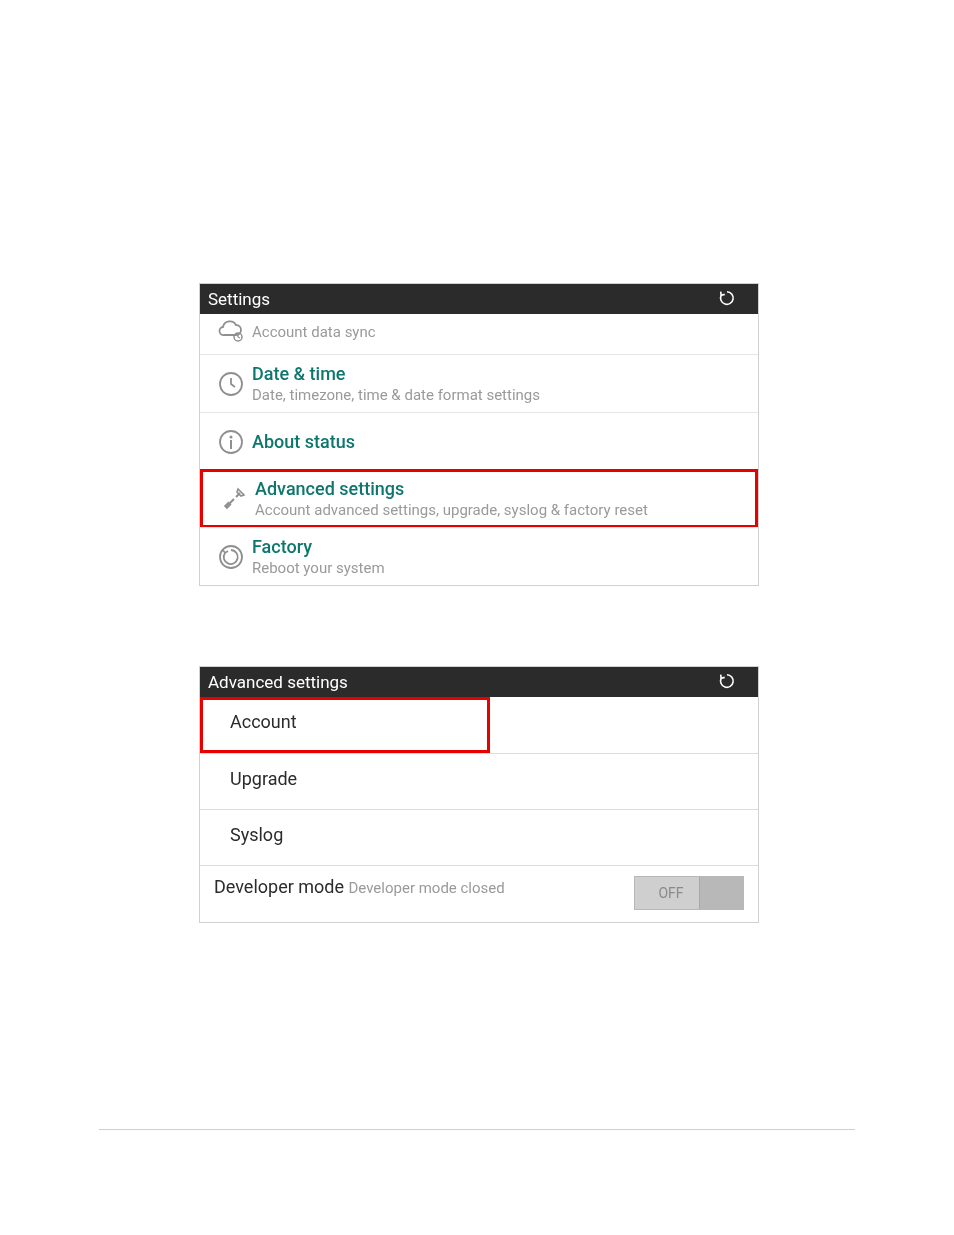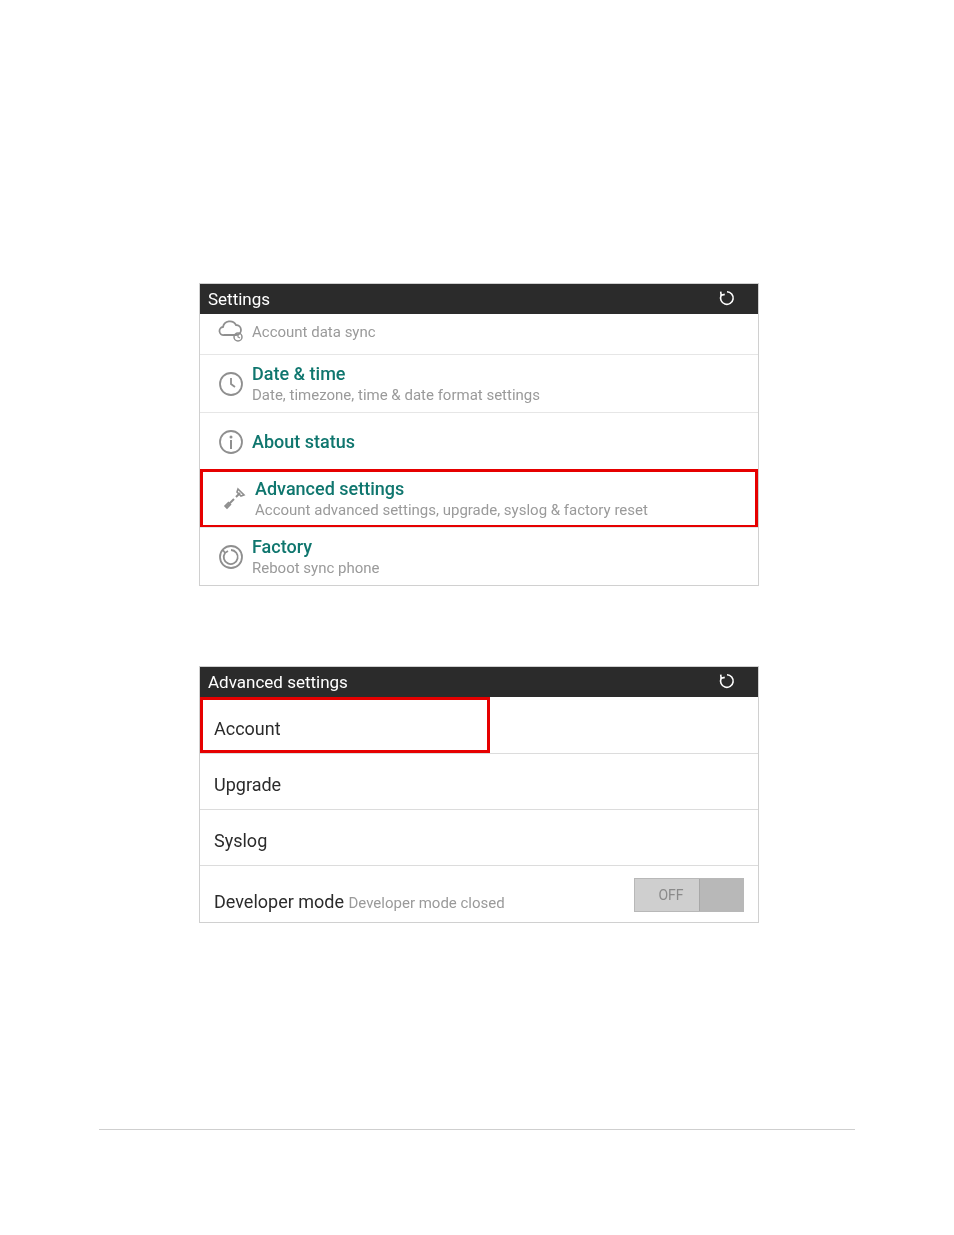--- a/index.html
+++ b/index.html
@@ -84,26 +84,26 @@
     .settings-item.highlight-red {
       border-top: 3px solid #e60000;
       border-bottom: 3px solid #e60000;
       border-left: 3px solid #e60000;
       border-right: 3px solid #e60000;
       margin: -1px 0;
     }
     
     .adv-list { }
     .adv-item {
-      padding: 14px 14px;
+      padding: 14px 30px;
       border-bottom: 1px solid #dcdcdc;
       font-size: 18px;
       color: #2b2b2b;
       display: flex;
-      align-items: flex-end;
+      align-items: flex-start;
       min-height: 56px;
     }
     .adv-item.toggle-row {
       flex-direction: row;
       padding: 10px 14px;
     }
     .adv-item.toggle-row .texts { flex: 1; }
     .adv-item.toggle-row .secondary {
       color: #9a9a9a;
       font-size: 15px;
@@ -236,21 +236,21 @@
       <div class="settings-item">
         <div class="icon-slot">
           <svg width="28" height="28" viewBox="0 0 28 28">
               <circle cx="14" cy="14" r="11" fill="none" stroke="#8f8f8f" stroke-width="1.8"></circle>
               <path d="M14 7a7 7 0 1 1-6 3" fill="none" stroke="#8f8f8f" stroke-width="1.8"></path>
               <polyline points="6,7 8,10 11,8" fill="none" stroke="#8f8f8f" stroke-width="1.6"></polyline>
             </svg>
         </div>
         <div class="texts">
           <span class="primary">Factory</span>
-          <span class="secondary">Reboot sync phone</span>
+          <span class="secondary">Reboot your system</span>
         </div>
       </div>
 
     </div>
   </div>
 
   <div class="panel" style="margin-bottom:0;">
     <div class="status-bar">
       <span class="status-title">Advanced settings</span>
       <div class="status-icons">

